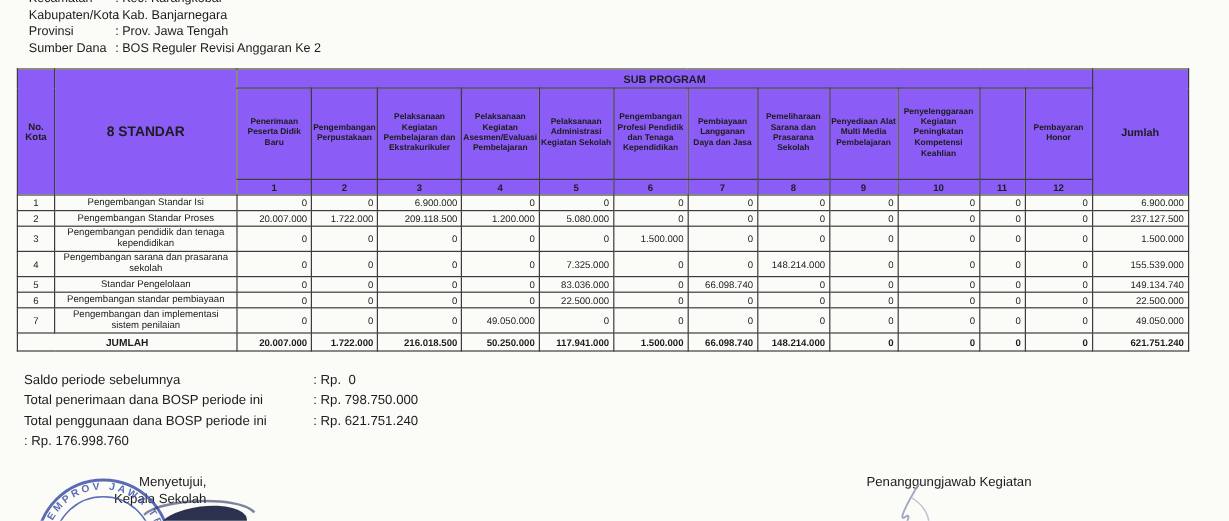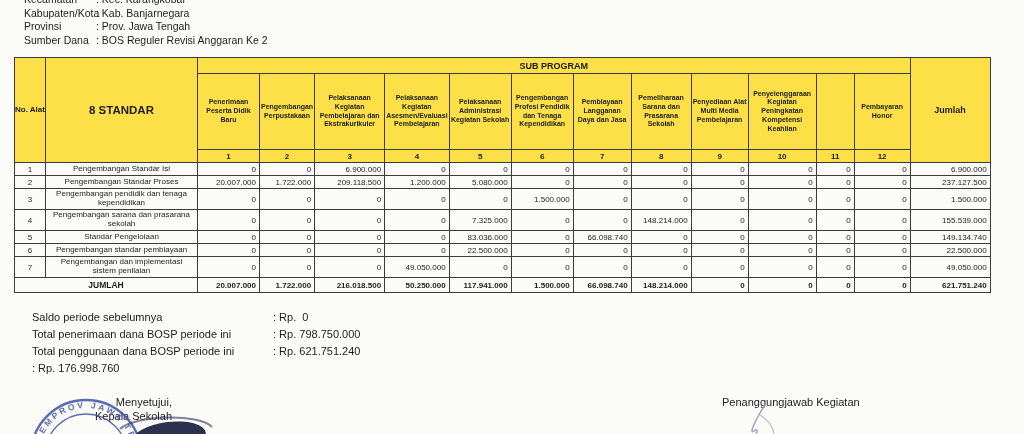--- a/index.html
+++ b/index.html
@@ -7,37 +7,37 @@
   body{background:#fbfbf8;font-family:"Liberation Sans",sans-serif;color:#1c1c1c;overflow:hidden;position:relative}
   .page{position:absolute;top:-7px;left:0;width:1024px}
 
   .meta{margin:0 0 10px 24px;font-size:10.5px}
   .meta-row{display:flex;line-height:13.5px}
   .meta-label{width:72px;white-space:nowrap}
   .meta-value{white-space:pre}
 
   table{border-collapse:collapse;table-layout:fixed;margin-left:14px}
   th,td{border:1px solid #3c3c3c;vertical-align:middle;overflow:hidden}
-  thead th{font-weight:bold;text-align:center;background:#fde047}
+  thead th{font-weight:bold;text-align:center;background:#8b5cf6}
   .h-subprog{font-size:9px;height:16px}
   .h-no{font-size:8px;line-height:1.15}
   .h-standar{font-size:11.5px}
   .h-jumlah{font-size:9px}
   .subcols th{font-size:7px;line-height:1.25;padding:1px;height:76px}
   .numrow th{font-size:8px;height:13px}
   .c-no{font-size:8px;text-align:center}
   .c-name{font-size:8px;text-align:center;padding:1px 3px;line-height:1.1}
   .c-val{font-size:8px;text-align:right;padding:1px 3px}
   .rh1{height:13px}
   .rh2{height:21px}
   .total-row{height:15px}
   .total-row td{font-weight:bold}
   .c-total-label{font-size:8.5px;text-align:center}
 
-  .summary{margin:16px 0 0 32px;font-size:11px}
+  .summary{margin:16px 0 0 20px;font-size:11px}
   .summary-row{display:flex;line-height:17px}
   .summary-label{width:241px}
   .summary-value{font-weight:normal;white-space:pre}
 
   .sig{position:absolute;font-size:11px;line-height:14px}
   .sig-left{left:52px;top:402px;width:120px;text-align:right}
   .sig-right{left:722px;top:402px}
 
   .artwork{position:absolute;left:0;top:392px;width:1024px;height:80px;pointer-events:none}
 </style>
@@ -78,21 +78,21 @@
         <col style="width:58px">
         <col style="width:60px">
       <col style="width:57px">
         <col style="width:68px">
         <col style="width:38px">
         <col style="width:56px">
       <col style="width:80px">
     </colgroup>
     <thead>
       <tr>
-        <th rowspan="3" class="h-no">No. Alat</th>
+        <th rowspan="3" class="h-no">No. Kota</th>
         <th rowspan="3" class="h-standar">8 STANDAR</th>
         <th colspan="12" class="h-subprog">SUB PROGRAM</th>
         <th rowspan="3" class="h-jumlah">Jumlah</th>
       </tr>
       <tr class="subcols">
         <th>Penerimaan Peserta Didik Baru</th>
         <th>Pengembangan Perpustakaan</th>
         <th>Pelaksanaan Kegiatan Pembelajaran dan Ekstrakurikuler</th>
         <th>Pelaksanaan Kegiatan Asesmen/Evaluasi Pembelajaran</th>
         <th>Pelaksanaan Administrasi Kegiatan Sekolah</th>

